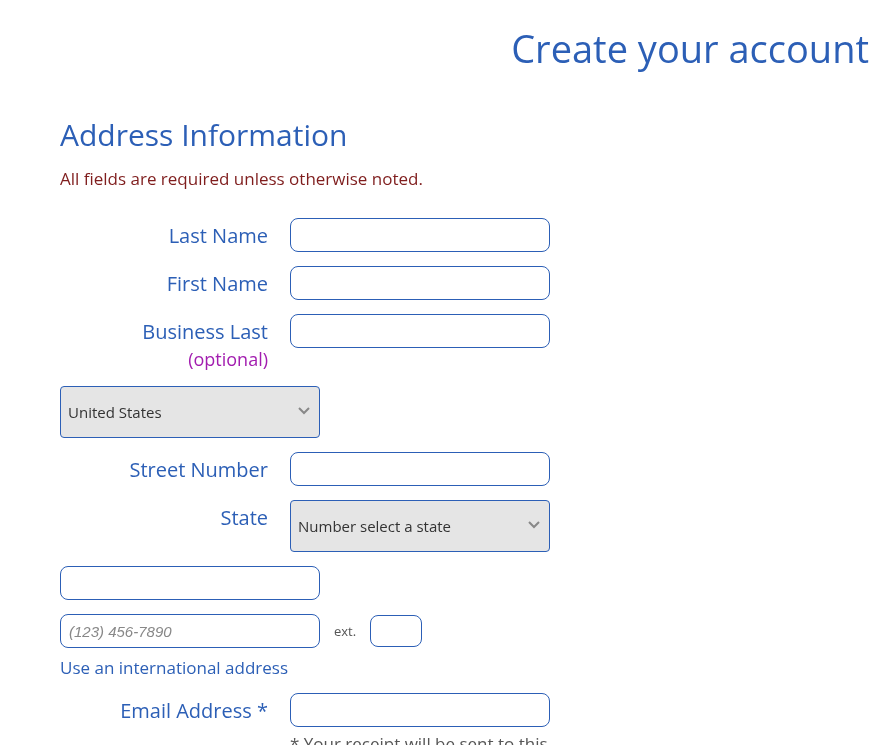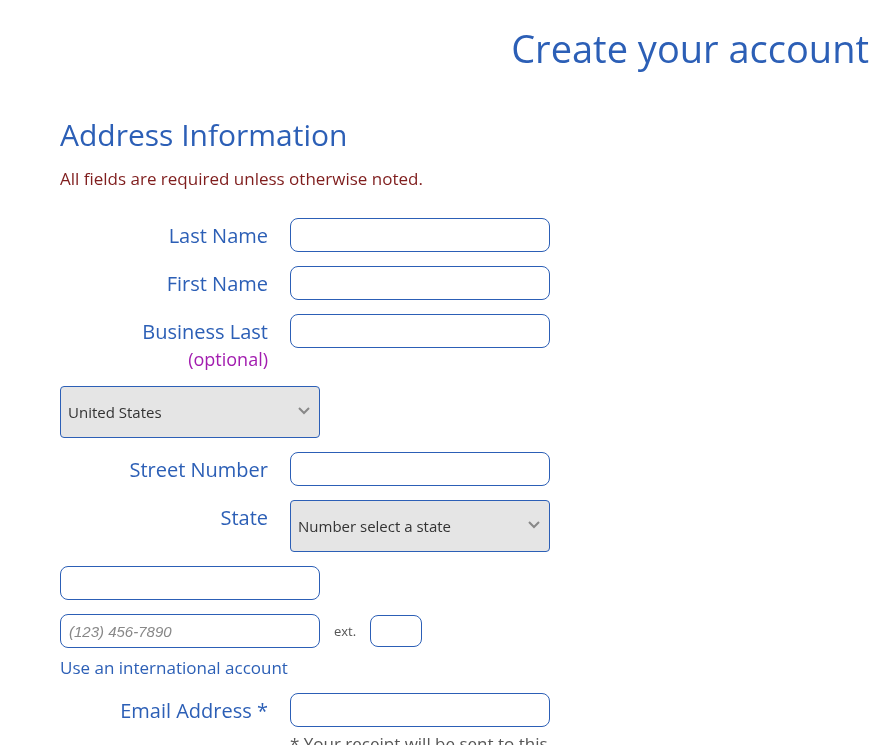--- a/index.html
+++ b/index.html
@@ -197,21 +197,21 @@
     </div>
   </div>
 
   <div class="form-row">
     <div class="input-col">
       <div class="phone-row">
         <input type="text" placeholder="(123) 456-7890" style="">
         <span class="ext-label">ext.</span>
         <input type="text" class="ext" value="" style="">
       </div>
-      <span class="link">Use an international account</span>
+      <span class="link">Use an international address</span>
     </div>
   </div>
 
   <div class="form-row" style="margin-top:10px;">
     <div class="label-col">Email Address *</div>
     <div class="input-col">
       <input type="text" value="" style="">
       <div class="note">* Your receipt will be sent to this address.</div>
     </div>
   </div>

